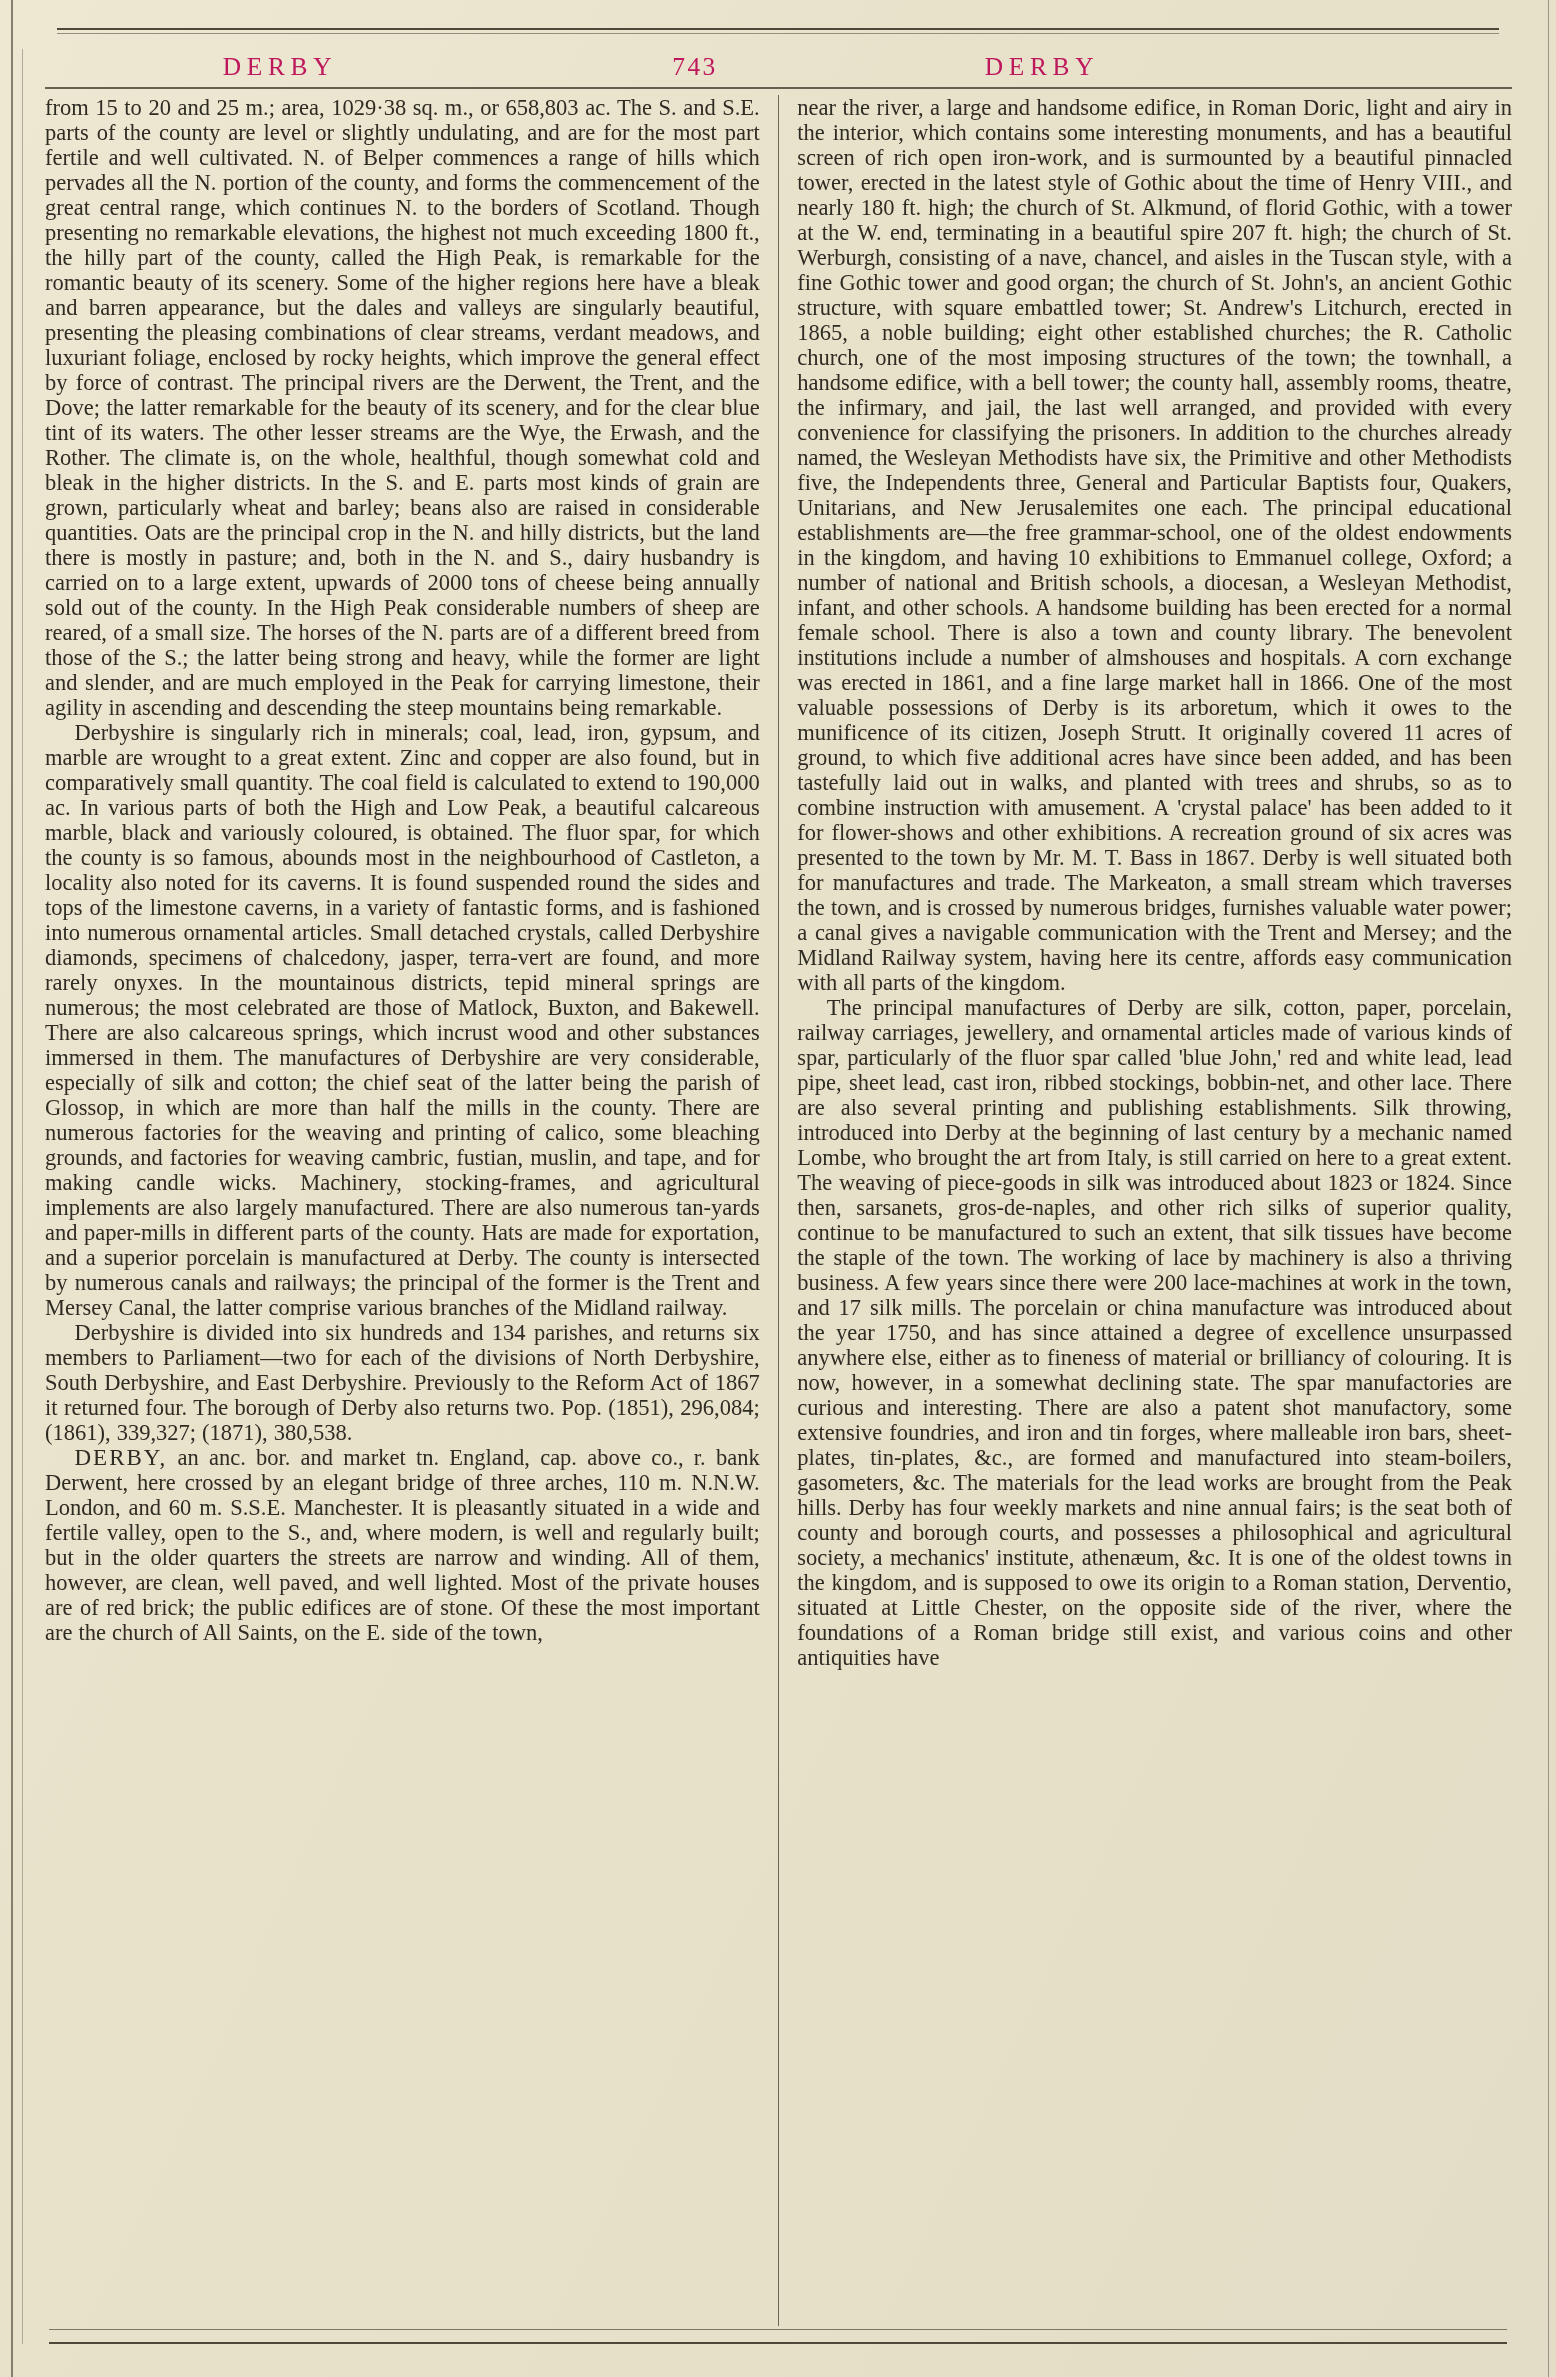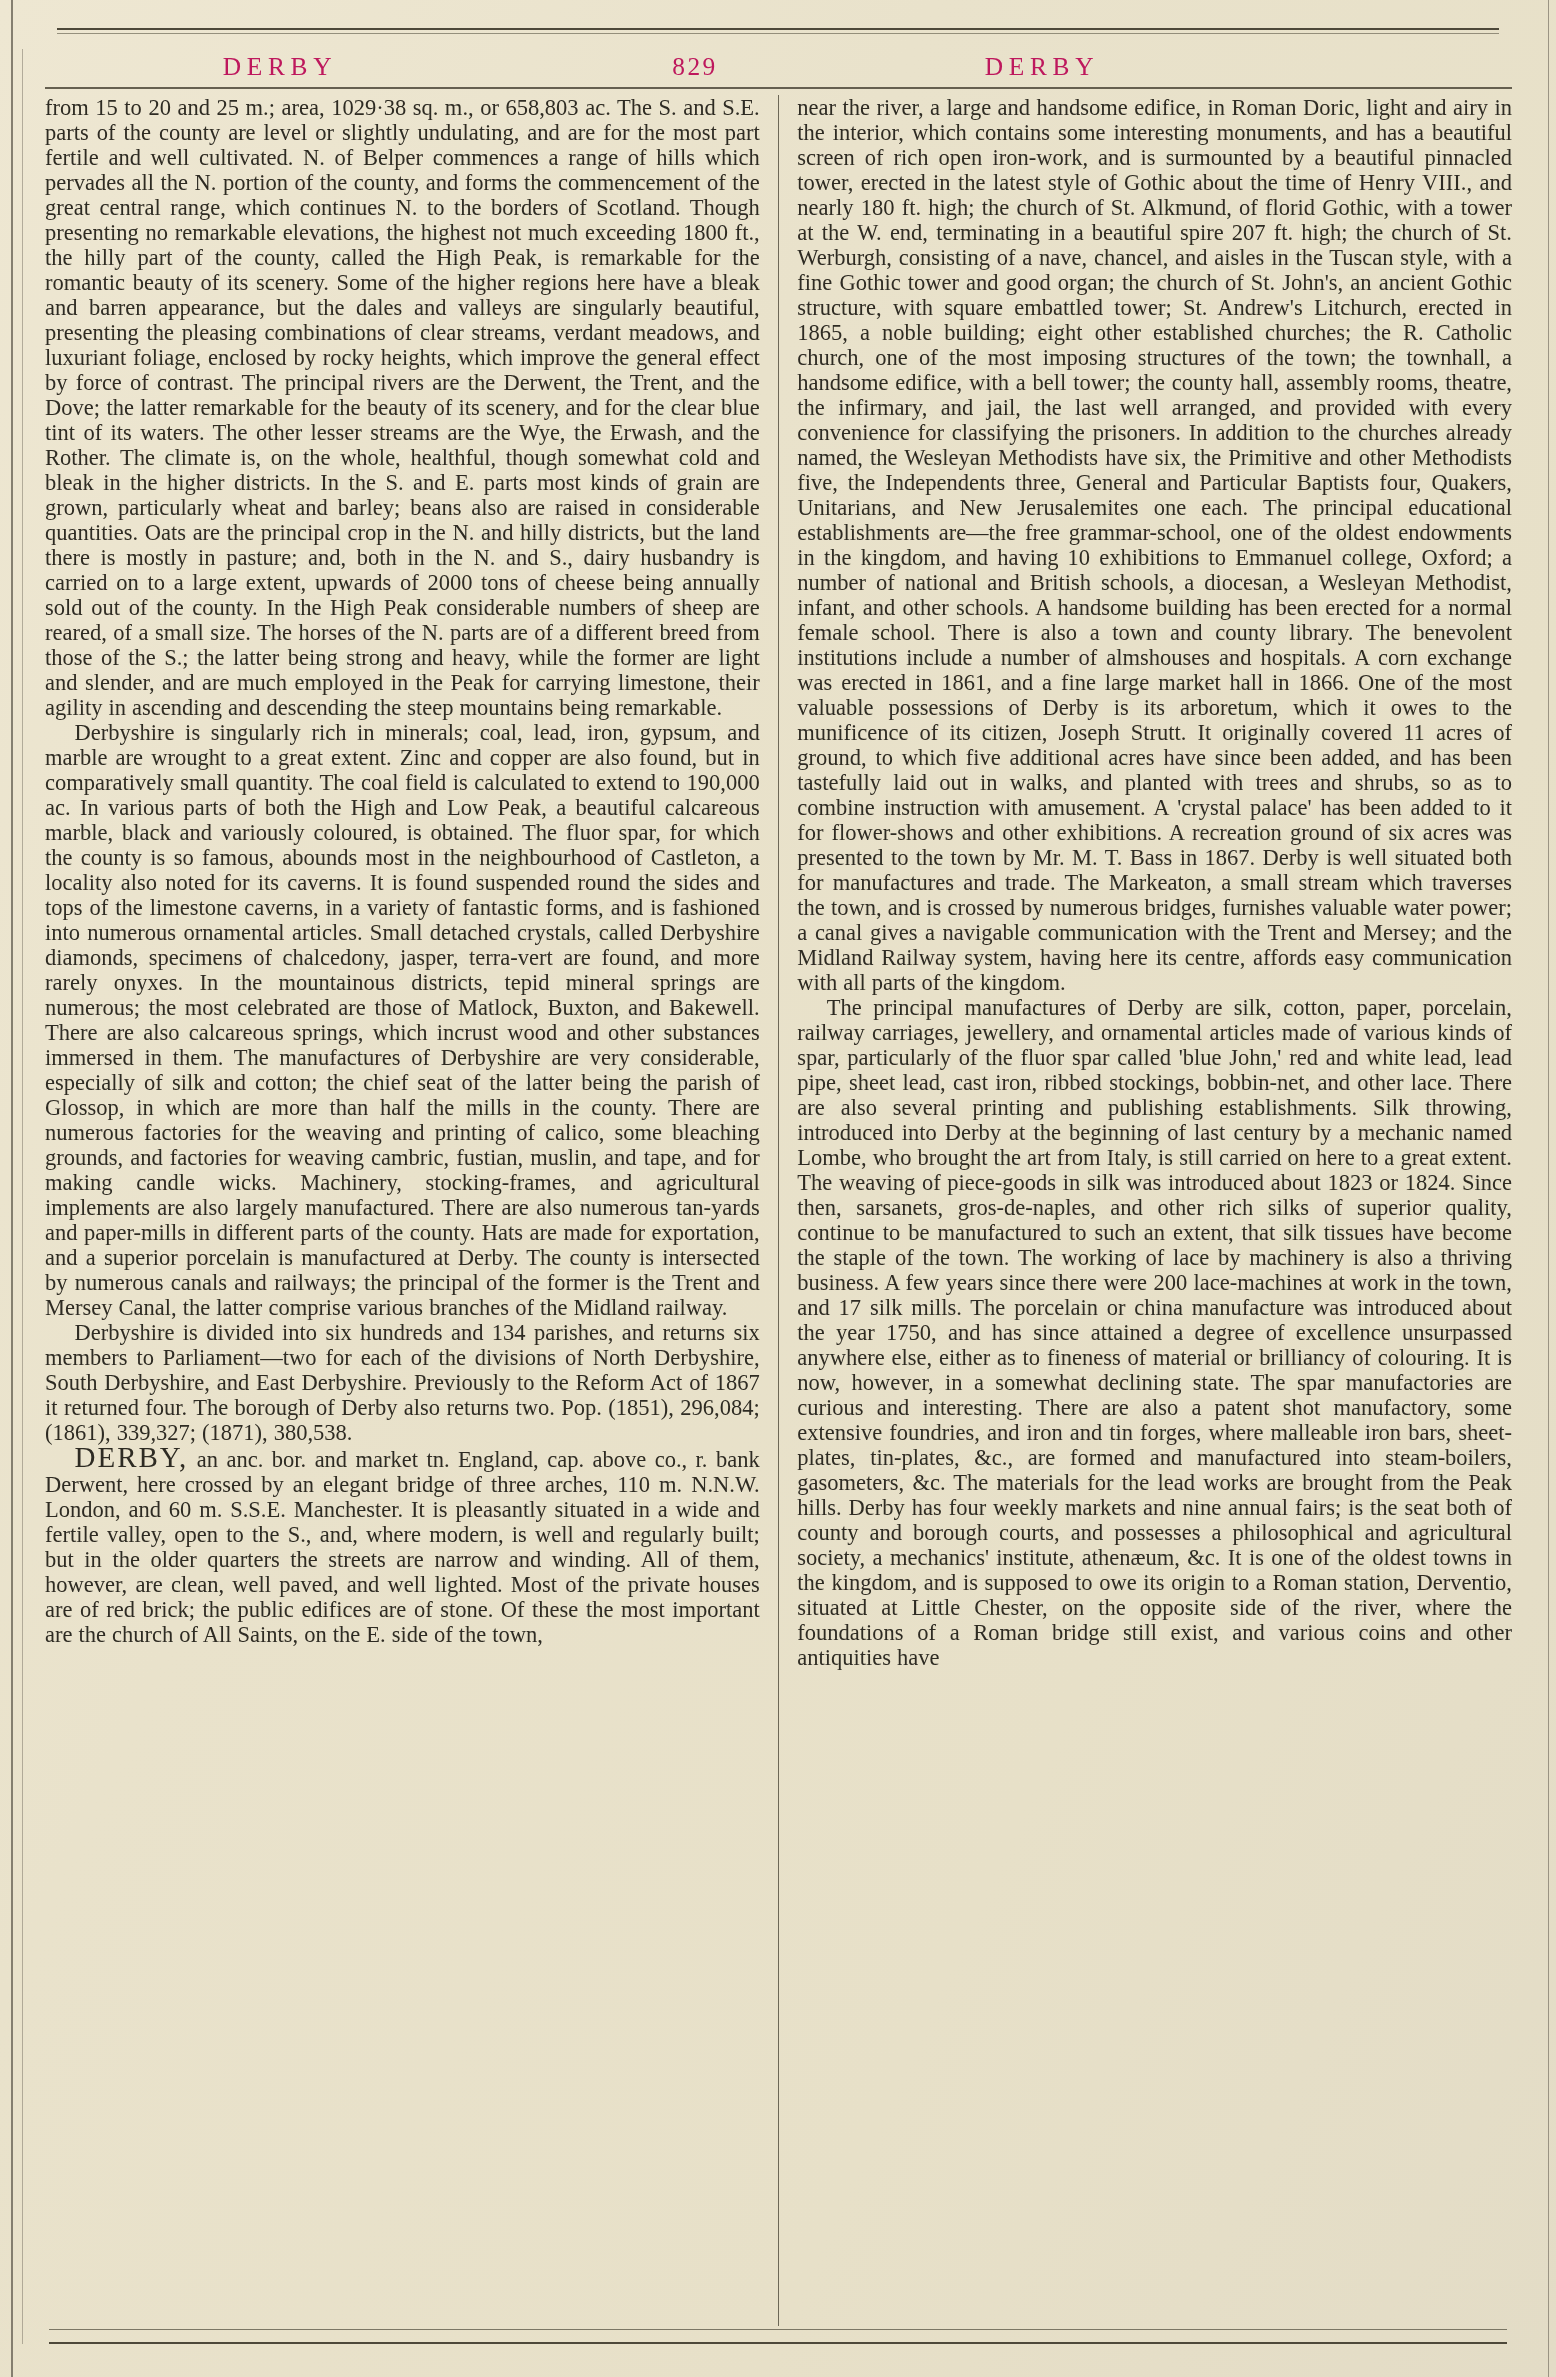--- a/index.html
+++ b/index.html
@@ -73,39 +73,39 @@
     width: 1.6px;
     margin: 0 18px;
     background: #4d4839;
     opacity: .8;
     flex: 0 0 auto;
   }
   .para { margin: 0; font-family: Liberation Serif, serif; }
   .para.indent { text-indent: 29.5px; }
   .entry-lead {
     letter-spacing: 2px;
-    font-size: 29px;
+    font-size: 23px;
   }
 </style>
 </head>
 <body>
 
 <div class="page">
 
   <div class="rule top-rule-1"></div>
   <div class="rule top-rule-2"></div>
   <div class="left-edge-1 rule"></div>
   <div class="left-edge-2 rule"></div>
   <div class="right-edge-1 rule"></div>
   <div class="rule bottom-rule-1"></div>
   <div class="rule bottom-rule-2"></div>
 
   <div class="header">
     <span class="running-title left">DERBY</span>
-    <span class="page-number">829</span>
+    <span class="page-number">743</span>
     <span class="running-title right">DERBY</span>
   </div>
 
   <div class="header-rule"></div>
 
   <div class="content">
     <div class="column left-col">
         <p class="para">from 15 to 20 and 25 m.; area, 1029·38 sq. m., or 658,803 ac. The S. and S.E. parts of the county are level or slightly undulating, and are for the most part fertile and well cultivated. N. of Belper commences a range of hills which pervades all the N. portion of the county, and forms the commencement of the great central range, which continues N. to the borders of Scotland. Though presenting no remarkable elevations, the highest not much exceeding 1800 ft., the hilly part of the county, called the High Peak, is remarkable for the romantic beauty of its scenery. Some of the higher regions here have a bleak and barren appearance, but the dales and valleys are singularly beautiful, presenting the pleasing combinations of clear streams, verdant meadows, and luxuriant foliage, enclosed by rocky heights, which improve the general effect by force of contrast. The principal rivers are the Derwent, the Trent, and the Dove; the latter remarkable for the beauty of its scenery, and for the clear blue tint of its waters. The other lesser streams are the Wye, the Erwash, and the Rother. The climate is, on the whole, healthful, though somewhat cold and bleak in the higher districts. In the S. and E. parts most kinds of grain are grown, particularly wheat and barley; beans also are raised in considerable quantities. Oats are the principal crop in the N. and hilly districts, but the land there is mostly in pasture; and, both in the N. and S., dairy husbandry is carried on to a large extent, upwards of 2000 tons of cheese being annually sold out of the county. In the High Peak considerable numbers of sheep are reared, of a small size. The horses of the N. parts are of a different breed from those of the S.; the latter being strong and heavy, while the former are light and slender, and are much employed in the Peak for carrying limestone, their agility in ascending and descending the steep mountains being remarkable.</p>
         <p class="para indent">Derbyshire is singularly rich in minerals; coal, lead, iron, gypsum, and marble are wrought to a great extent. Zinc and copper are also found, but in comparatively small quantity. The coal field is calculated to extend to 190,000 ac. In various parts of both the High and Low Peak, a beautiful calcareous marble, black and variously coloured, is obtained. The fluor spar, for which the county is so famous, abounds most in the neighbourhood of Castleton, a locality also noted for its caverns. It is found suspended round the sides and tops of the limestone caverns, in a variety of fantastic forms, and is fashioned into numerous ornamental articles. Small detached crystals, called Derbyshire diamonds, specimens of chalcedony, jasper, terra-vert are found, and more rarely onyxes. In the mountainous districts, tepid mineral springs are numerous; the most celebrated are those of Matlock, Buxton, and Bakewell. There are also calcareous springs, which incrust wood and other substances immersed in them. The manufactures of Derbyshire are very considerable, especially of silk and cotton; the chief seat of the latter being the parish of Glossop, in which are more than half the mills in the county. There are numerous factories for the weaving and printing of calico, some bleaching grounds, and factories for weaving cambric, fustian, muslin, and tape, and for making candle wicks. Machinery, stocking-frames, and agricultural implements are also largely manufactured. There are also numerous tan-yards and paper-mills in different parts of the county. Hats are made for exportation, and a superior porcelain is manufactured at Derby. The county is intersected by numerous canals and railways; the principal of the former is the Trent and Mersey Canal, the latter comprise various branches of the Midland railway.</p>
         <p class="para indent">Derbyshire is divided into six hundreds and 134 parishes, and returns six members to Parliament—two for each of the divisions of North Derbyshire, South Derbyshire, and East Derbyshire. Previously to the Reform Act of 1867 it returned four. The borough of Derby also returns two. Pop. (1851), 296,084; (1861), 339,327; (1871), 380,538.</p>

